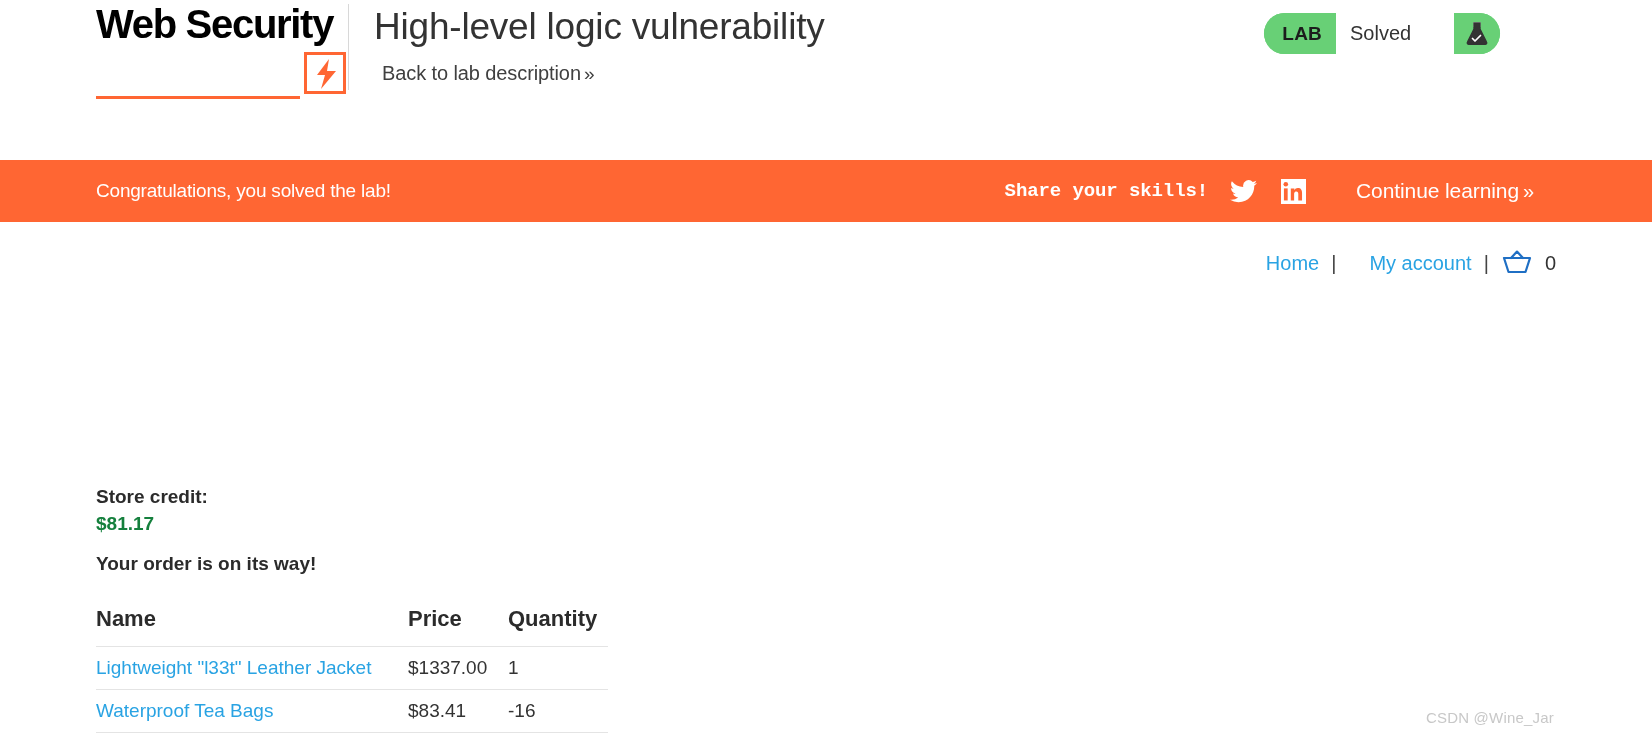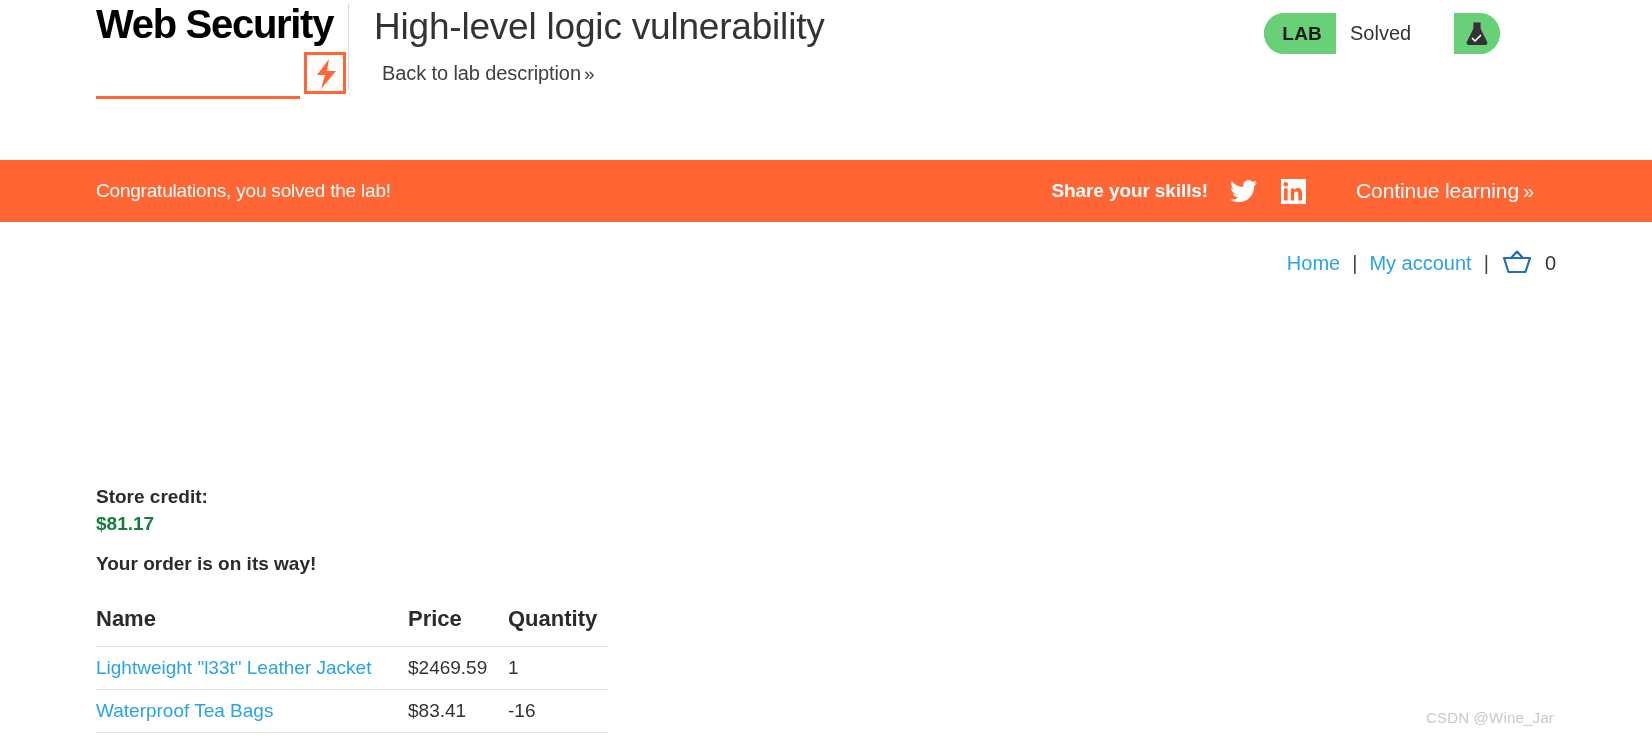--- a/index.html
+++ b/index.html
@@ -123,38 +123,39 @@
   .banner-right {
     position:absolute;
     right: 118px;
     display:flex; align-items:center;
     gap: 0px;
   }
   .share-label {
     color:#fff; font-weight:bold; font-size:19px;
     margin-right: 22px;
     letter-spacing: -0.1px;
+    font-family: Liberation Mono, monospace;
   }
   .social-icon { display:flex; align-items:center; margin-right:24px; cursor:pointer;}
   .continue-link {
     color:#fff; font-size:21px; text-decoration:none;
     margin-left: 26px; letter-spacing:-0.1px;
   }
   .continue-link .chev { font-size:20px; margin-left:4px; }
 
   
   .content { position:relative; padding: 0 96px; }
 
   .nav-row {
     position:absolute;
     right: 96px; top: 28px;
     display:flex; align-items:center;
     font-size: 20px;
   }
-  .nav-row a { color:#29a3e3; text-decoration:none; }
+  .nav-row a { color:#29a3e3; text-decoration:none;margin-left:21px; }
   .nav-sep { color:#444; margin: 0 12px; }
   .basket-count { color:#333; font-size:20px; margin-left:12px; }
 
   .store-credit-label {
     position:absolute; left:96px; top:264px;
     font-size:19px; font-weight:bold; color:#2b2b2b;
   }
   .store-credit-value {
     position:absolute; left:96px; top:291px;
     font-size:19px; font-weight:bold; color:#15803d;
@@ -288,21 +289,21 @@
           <th>Name</th>
           <th class="col-price">Price</th>
           <th class="col-qty">Quantity</th>
         </tr>
       </thead>
       <tbody>
         <tr>
           <td class="name">
             <a href="#">Lightweight "l33t" Leather Jacket</a>
           </td>
-          <td>$2469.59</td>
+          <td>$1337.00</td>
           <td>1</td>
         </tr>
         <tr class="last">
           <td class="name">
             <a href="#">Waterproof Tea Bags</a>
           </td>
           <td>$83.41</td>
           <td>-16</td>
         </tr>
       </tbody>

